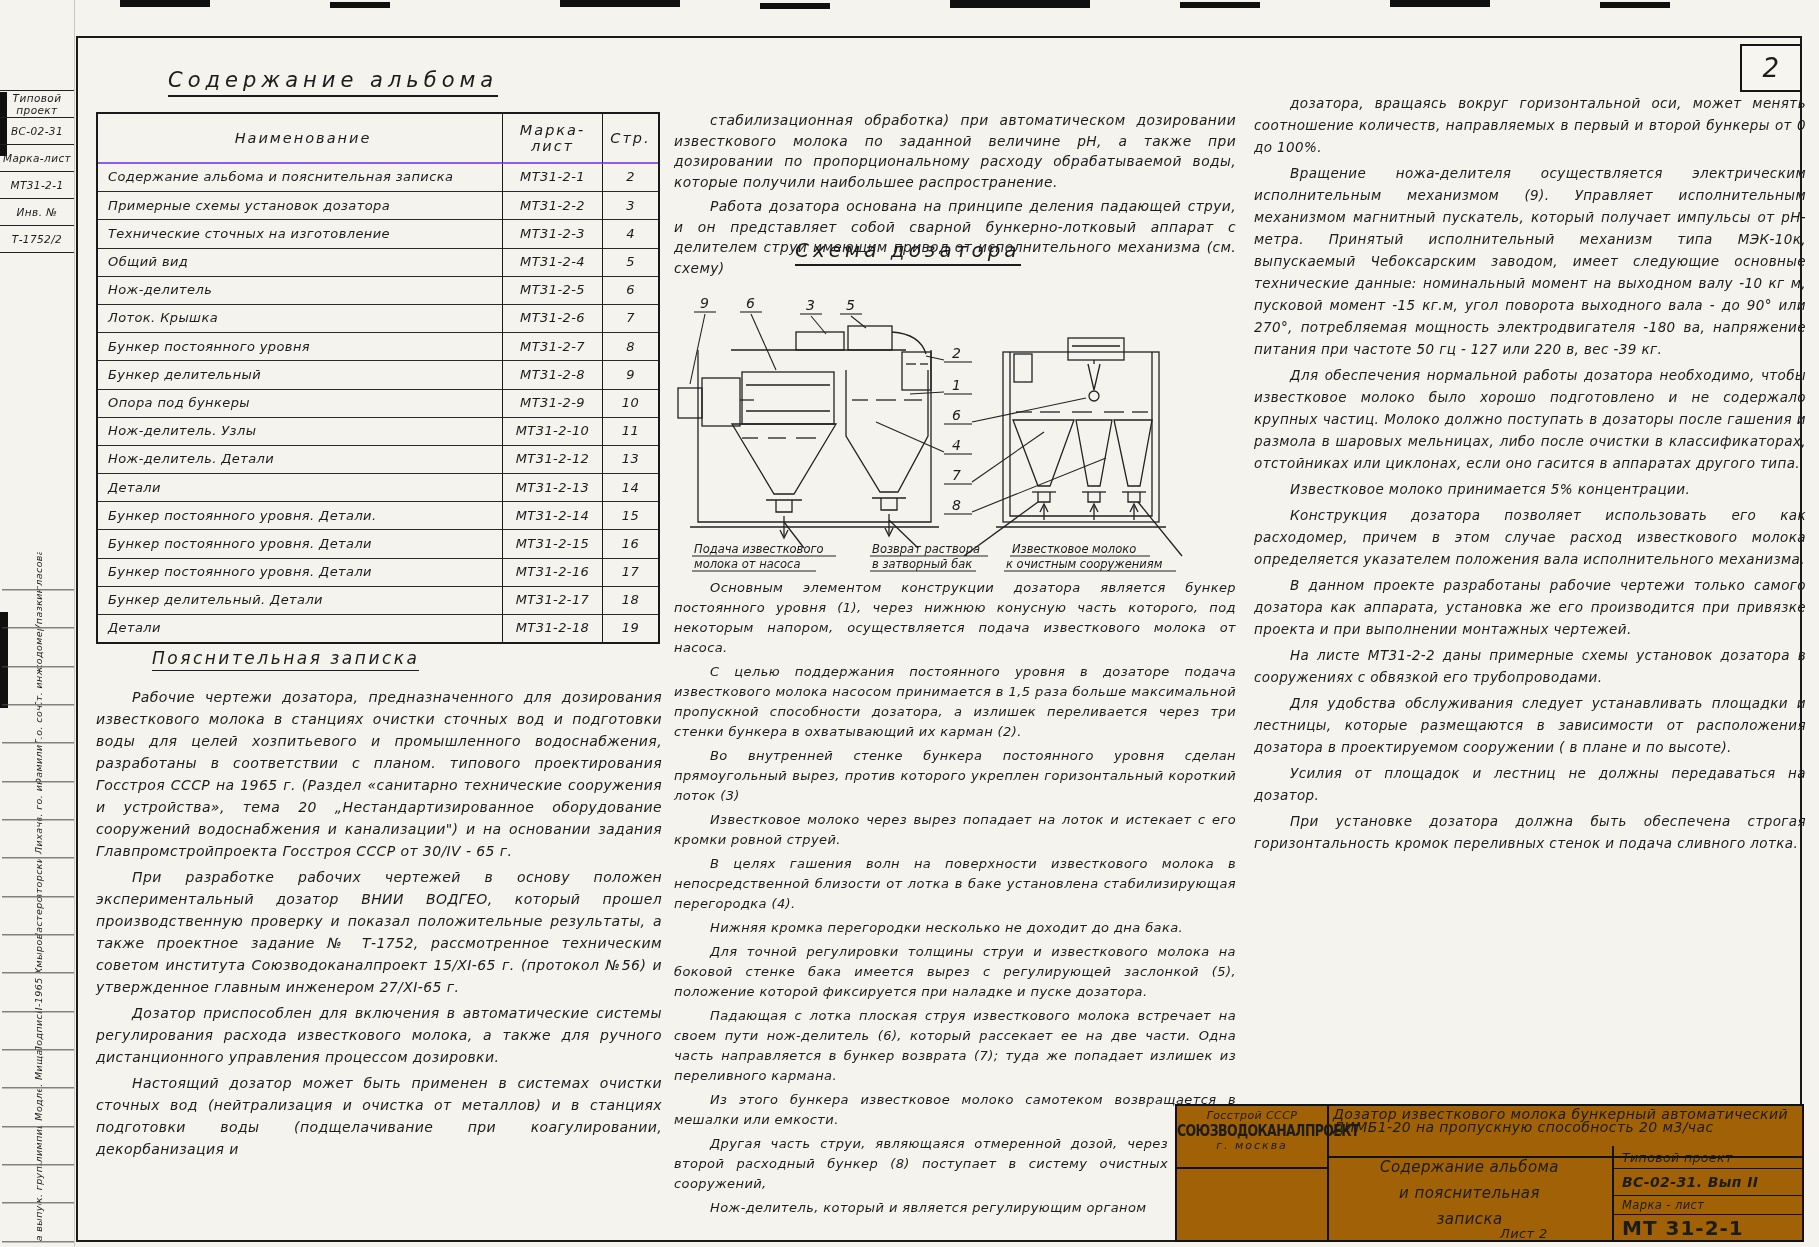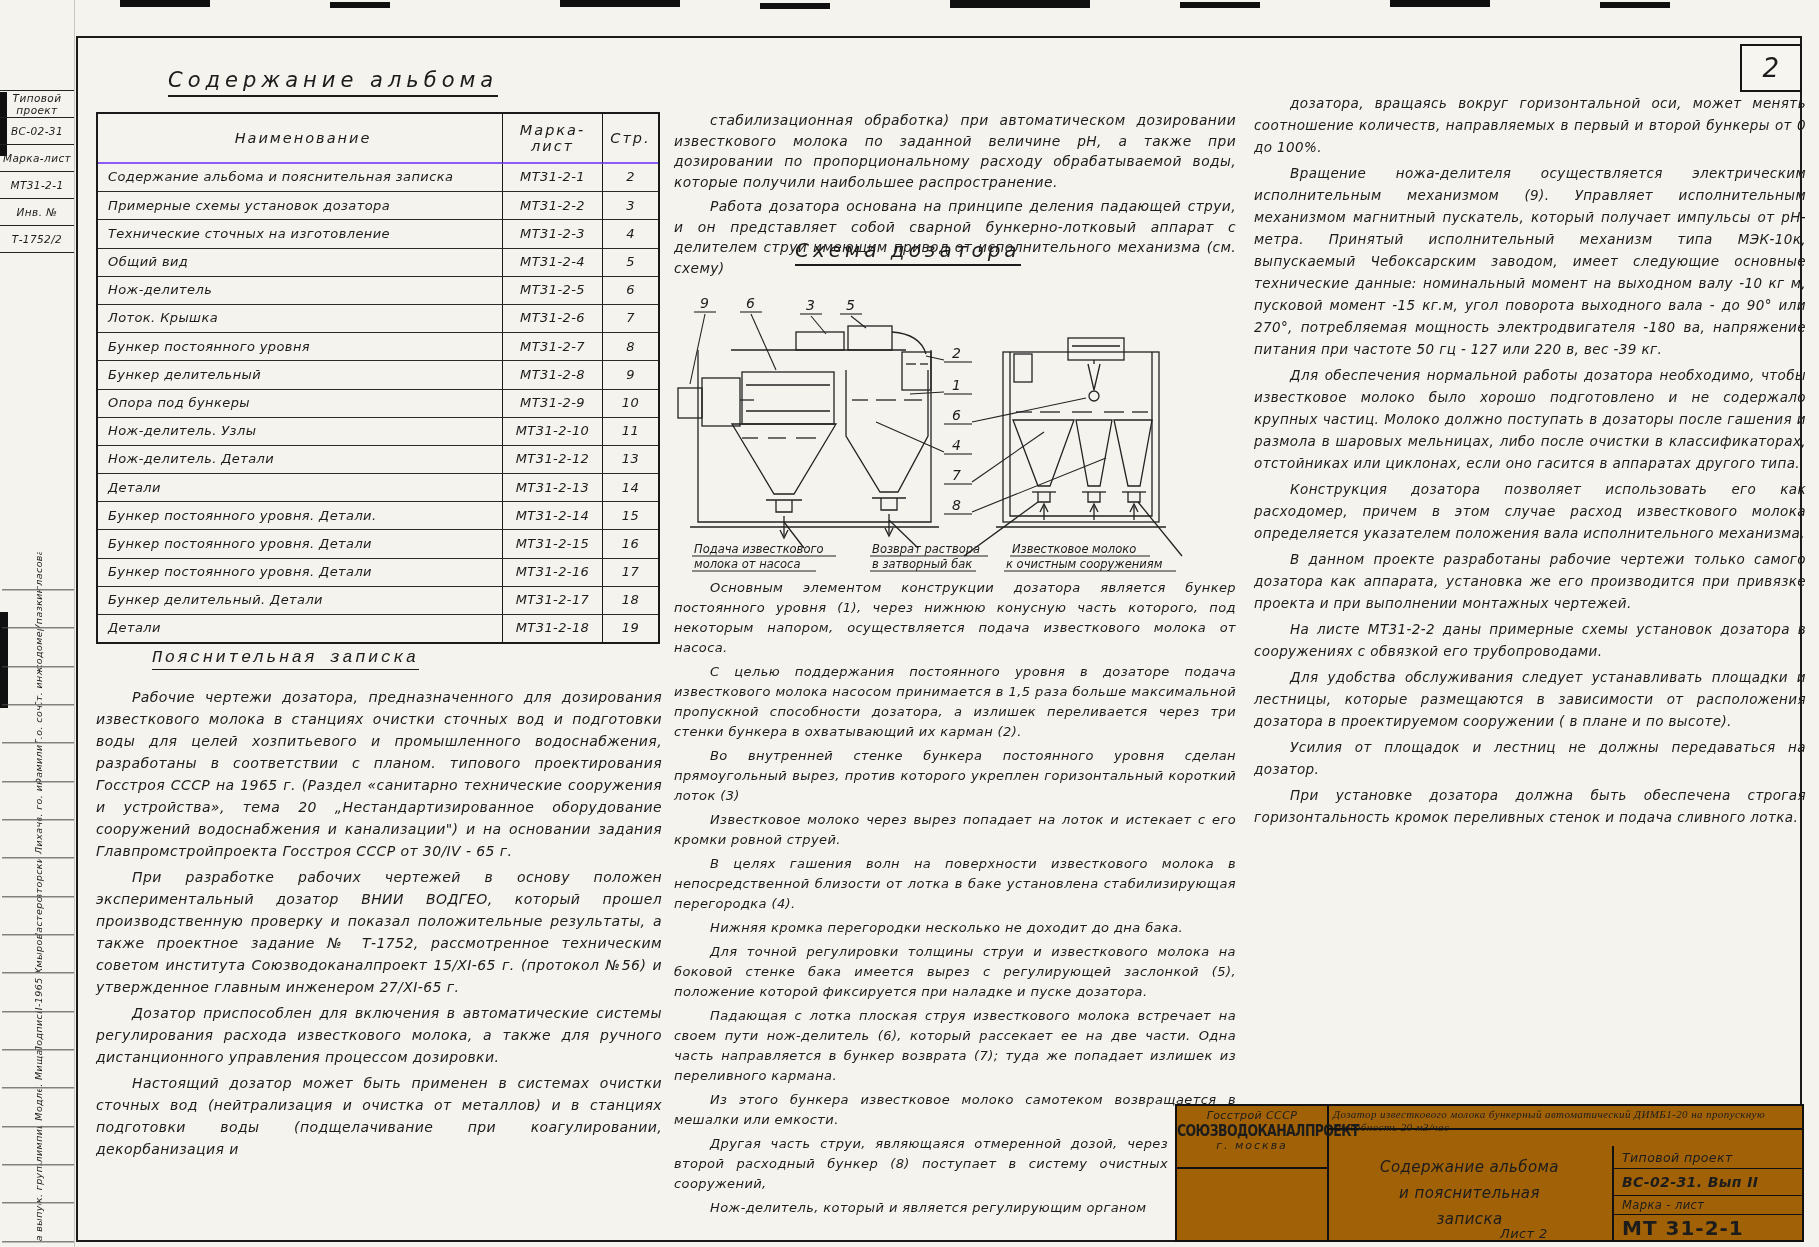--- a/index.html
+++ b/index.html
@@ -29,42 +29,42 @@
   .toc-hdr>div{border-bottom:2px solid #8b5cf6;font-size:14.5px;display:flex;align-items:center;
                min-height:46px;letter-spacing:2px;}
   .toc-row>div{border-bottom:1.2px solid #2a2a2a;font-size:13px;display:flex;align-items:center;
                min-height:25.2px;line-height:1.1;}
   .toc-row:last-child>div{border-bottom:none;}
   .c-name{padding:1px 4px 1px 10px;}
   .c-mark,.c-page{border-left:1.6px solid #1a1a1a;justify-content:center;text-align:center;}
   .toc-hdr .c-name{justify-content:center;}
   
   .note-title{position:absolute;left:152px;top:648px;font-size:17px;letter-spacing:2.5px;
-              border-bottom:1.8px solid #1c1c1c;padding-bottom:2px;font-family:Liberation Mono, monospace;}
+              border-bottom:1.8px solid #1c1c1c;padding-bottom:2px;}
   .flow{position:absolute;text-align:justify;}
   .flow p{margin:0 0 4px 0;text-indent:36px;}
   .note-flow{left:96px;top:686px;width:566px;font-size:14px;line-height:22px;}
   .col2-top{left:674px;top:62px;width:562px;font-size:13.8px;line-height:20.5px;margin-top:48px;}
   .schema-title{position:absolute;left:795px;top:238px;font-size:20px;letter-spacing:4px;
                 border-bottom:2px solid #1c1c1c;padding-bottom:2px;}
   .schema-wrap{position:absolute;left:676px;top:272px;width:560px;height:300px;}
   .col2-flow{left:674px;top:578px;width:562px;font-size:13px;line-height:20px;}
   .col2-flow p.narrow{width:494px;}
   .col3-flow{left:1254px;top:92px;width:552px;font-size:13.5px;line-height:22px;}
   
   .tblock{position:absolute;left:1175px;top:1104px;width:625px;height:134px;border:2.5px solid #111;
           background:#a16207;}
   .tb-org{position:absolute;left:0;top:0;width:150px;height:58px;border-right:2px solid #111;
           border-bottom:2px solid #111;text-align:center;padding-top:3px;}
   .tb-org-h{font-size:11px;}
   .tb-org-n{font-size:12.5px;font-weight:bold;letter-spacing:-.6px;transform:scaleY(1.25);margin:1px 0;}
   .tb-org-c{font-size:11px;letter-spacing:2px;}
   .tb-empty{position:absolute;left:0;top:58px;width:150px;height:76px;border-right:2px solid #111;}
-  .tb-proj{position:absolute;left:150px;top:0;width:475px;height:24px;border-bottom:2px solid #111;
-           font-size:11px;line-height:13px;padding:2px 6px;box-sizing:border-box;font-family:Liberation Serif, serif;}
+  .tb-proj{position:absolute;left:150px;top:0;width:475px;height:52px;border-bottom:2px solid #111;
+           font-size:14px;line-height:13px;padding:2px 6px;box-sizing:border-box;}
   .tb-sheet{position:absolute;left:150px;top:40px;width:285px;height:94px;display:flex;
             align-items:center;justify-content:center;text-align:center;font-size:15px;
             line-height:26px;white-space:pre-line;}
   .tb-right{position:absolute;left:435px;top:40px;width:190px;height:94px;border-left:2px solid #111;}
   .tb-right>div{border-bottom:1.6px solid #111;display:flex;align-items:center;padding-left:8px;}
   .tb-right>div:last-child{border-bottom:none;}
   .tb-type-l{height:22px;font-size:12.5px;}
   .tb-type-v{height:26px;font-size:14px;font-weight:bold;}
   .tb-marka-l{height:18px;font-size:11.5px;}
   .tb-marka-v{height:26px;font-size:20px;font-weight:bold;letter-spacing:1px;}
@@ -393,20 +393,21 @@
     <p class="narrow">Другая часть струи, являющаяся отмеренной дозой, через второй расходный бункер (8) поступает в систему очистных сооружений,</p>
         <p class="narrow">Нож-делитель, который и является регулирующим органом</p>
       </div>
   </div>
 
   <div class="flow col3-flow hw">
 
   <p>дозатора, вращаясь вокруг горизонтальной оси, может менять соотношение количеств, направляемых в первый и второй бункеры от 0 до 100%.</p>
       <p>Вращение ножа-делителя осуществляется электрическим исполнительным механизмом (9). Управляет исполнительным механизмом магнитный пускатель, который получает импульсы от рН-метра. Принятый исполнительный механизм типа МЭК-10к, выпускаемый Чебоксарским заводом, имеет следующие основные технические данные: номинальный момент на выходном валу -10 кг м, пусковой момент -15 кг.м, угол поворота выходного вала - до 90° или 270°, потребляемая мощность электродвигателя -180 ва, напряжение питания при частоте 50 гц - 127 или 220 в, вес -39 кг.</p>
       <p>Для обеспечения нормальной работы дозатора необходимо, чтобы известковое молоко было хорошо подготовлено и не содержало крупных частиц. Молоко должно поступать в дозаторы после гашения и размола в шаровых мельницах, либо после очистки в классификаторах, отстойниках или циклонах, если оно гасится в аппаратах другого типа.</p>
+      <p>Известковое молоко принимается 5% концентрации.</p>
       <p>Конструкция дозатора позволяет использовать его как расходомер, причем в этом случае расход известкового молока определяется указателем положения вала исполнительного механизма.</p>
       <p>В данном проекте разработаны рабочие чертежи только самого дозатора как аппарата, установка же его производится при привязке проекта и при выполнении монтажных чертежей.</p>
       <p>На листе МТ31-2-2 даны примерные схемы установок дозатора в сооружениях с обвязкой его трубопроводами.</p>
       <p>Для удобства обслуживания следует устанавливать площадки и лестницы, которые размещаются в зависимости от расположения дозатора в проектируемом сооружении ( в плане и по высоте).</p>
       <p>Усилия от площадок и лестниц не должны передаваться на дозатор.</p>
       <p>При установке дозатора должна быть обеспечена строгая горизонтальность кромок переливных стенок и подача сливного лотка.</p>
     </div>
 
   <div class="tblock">
     <div class="tb-org hw">

